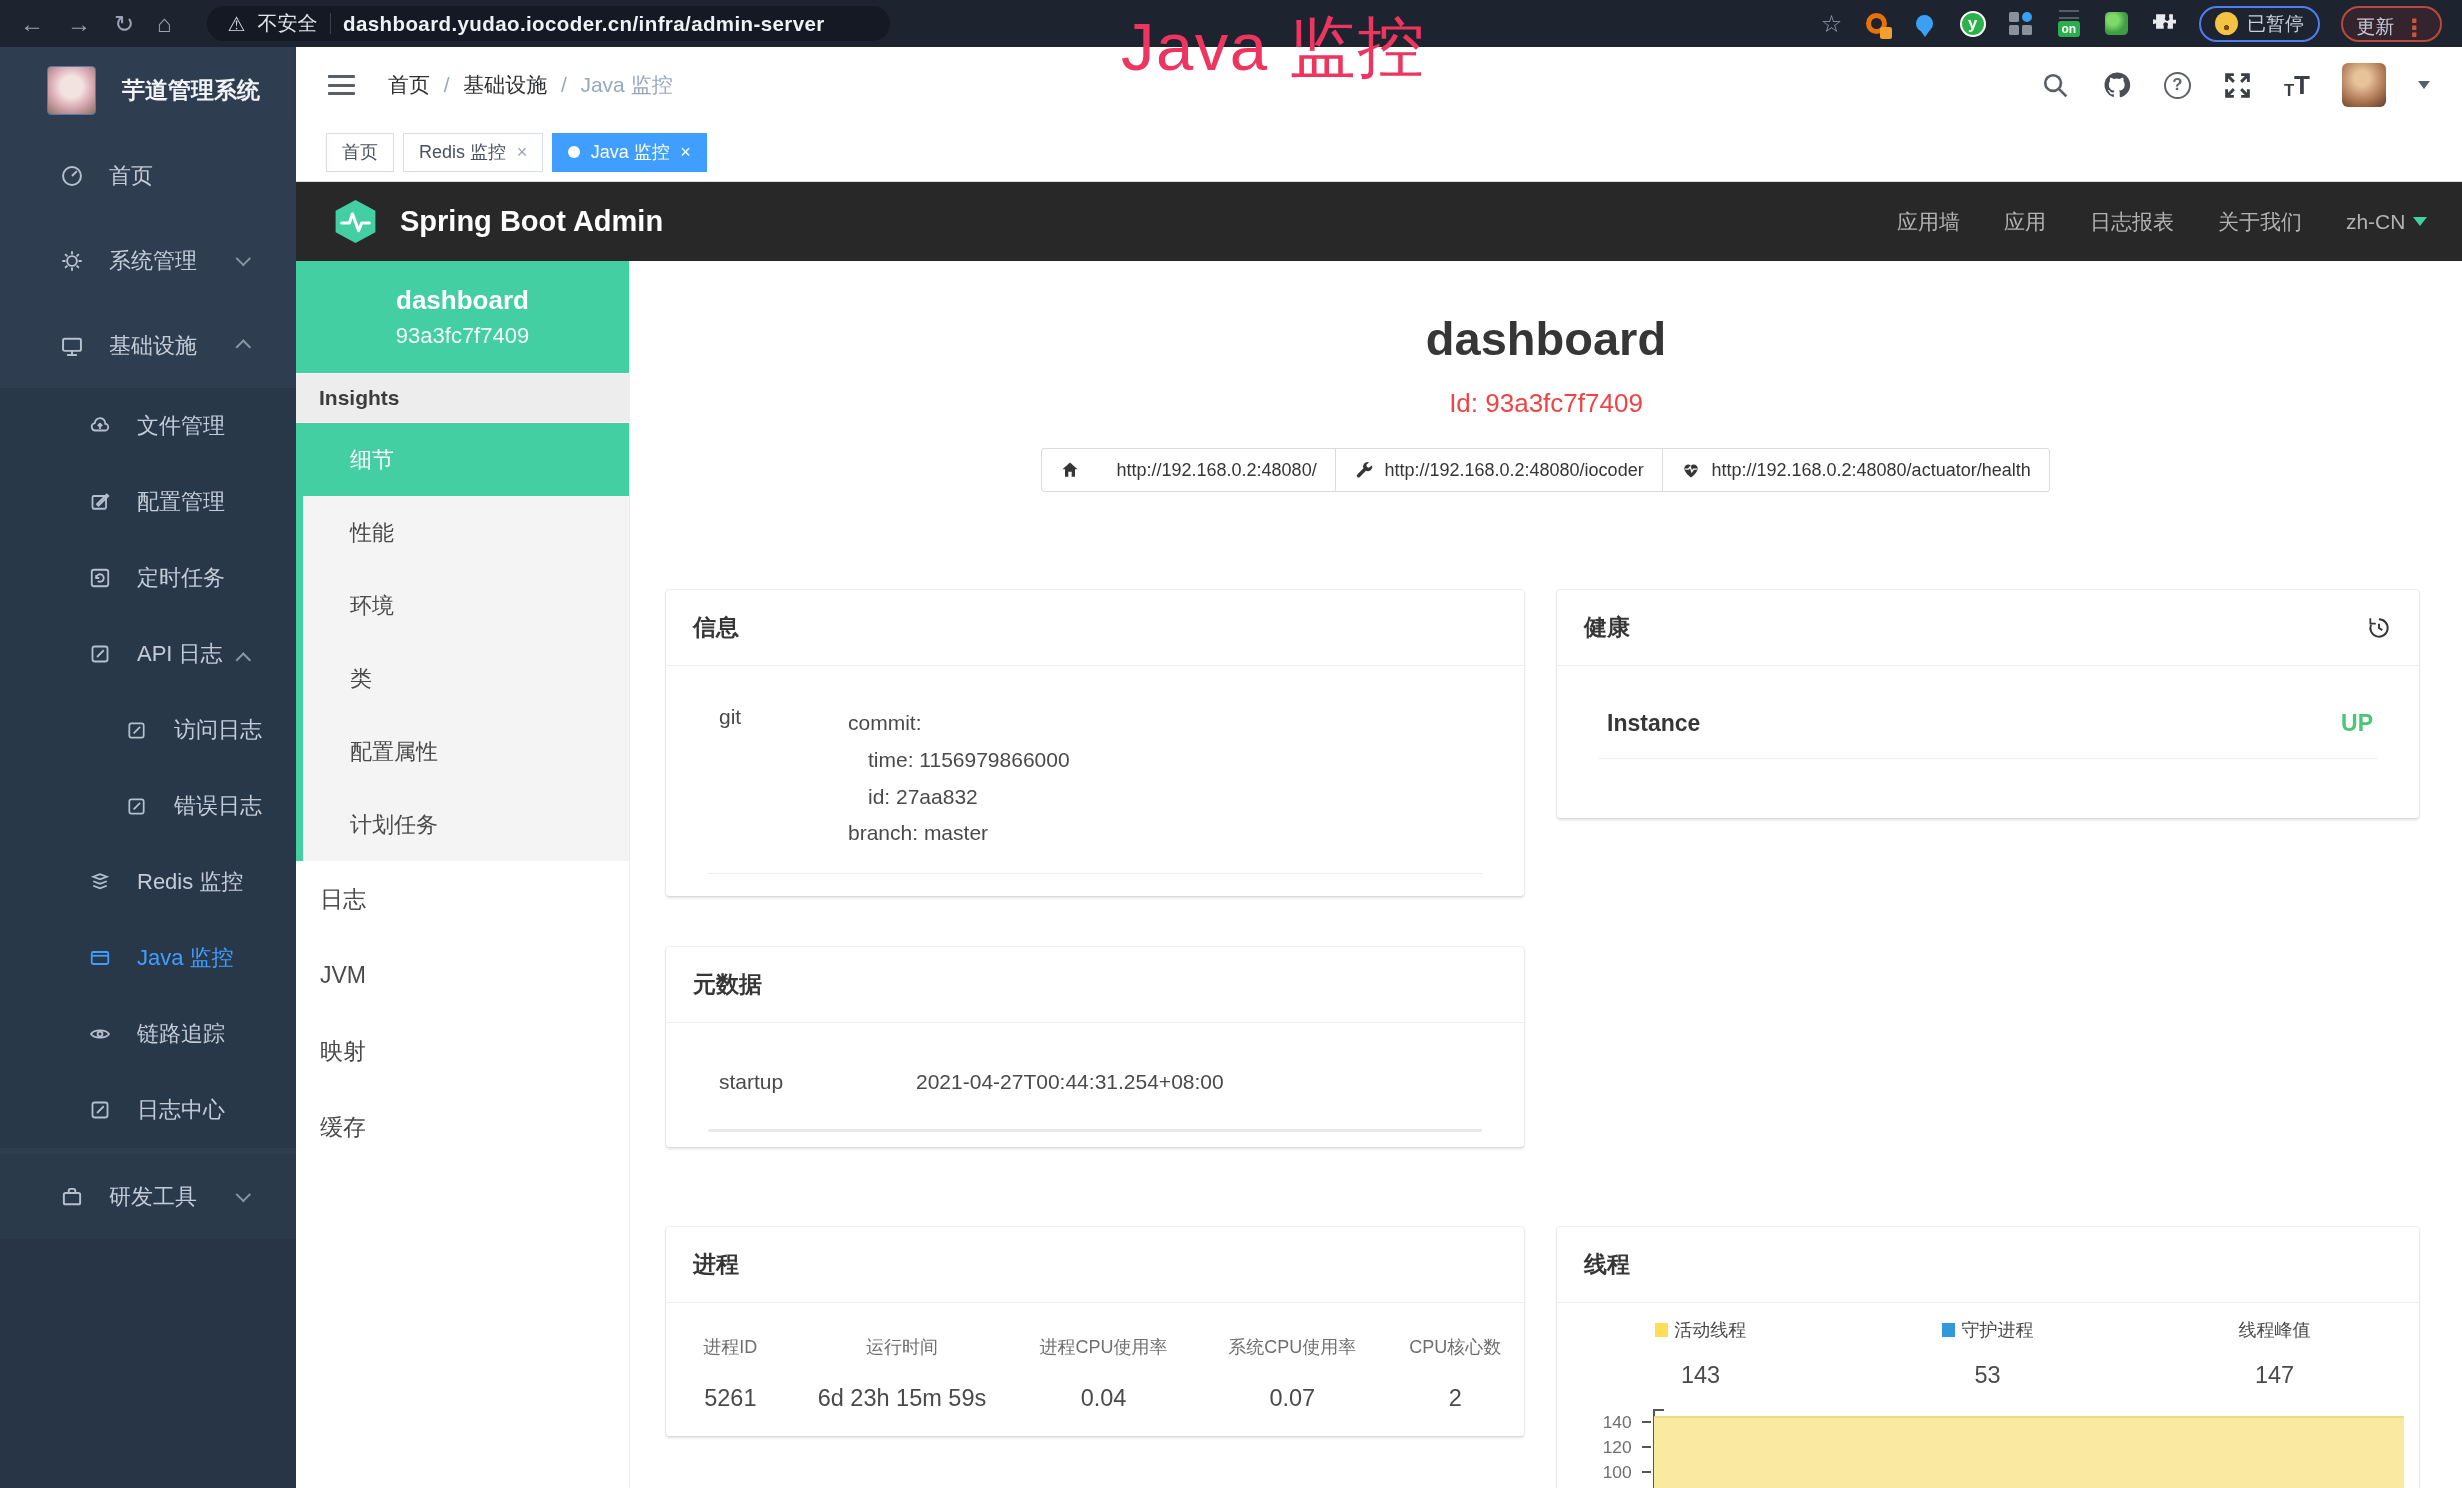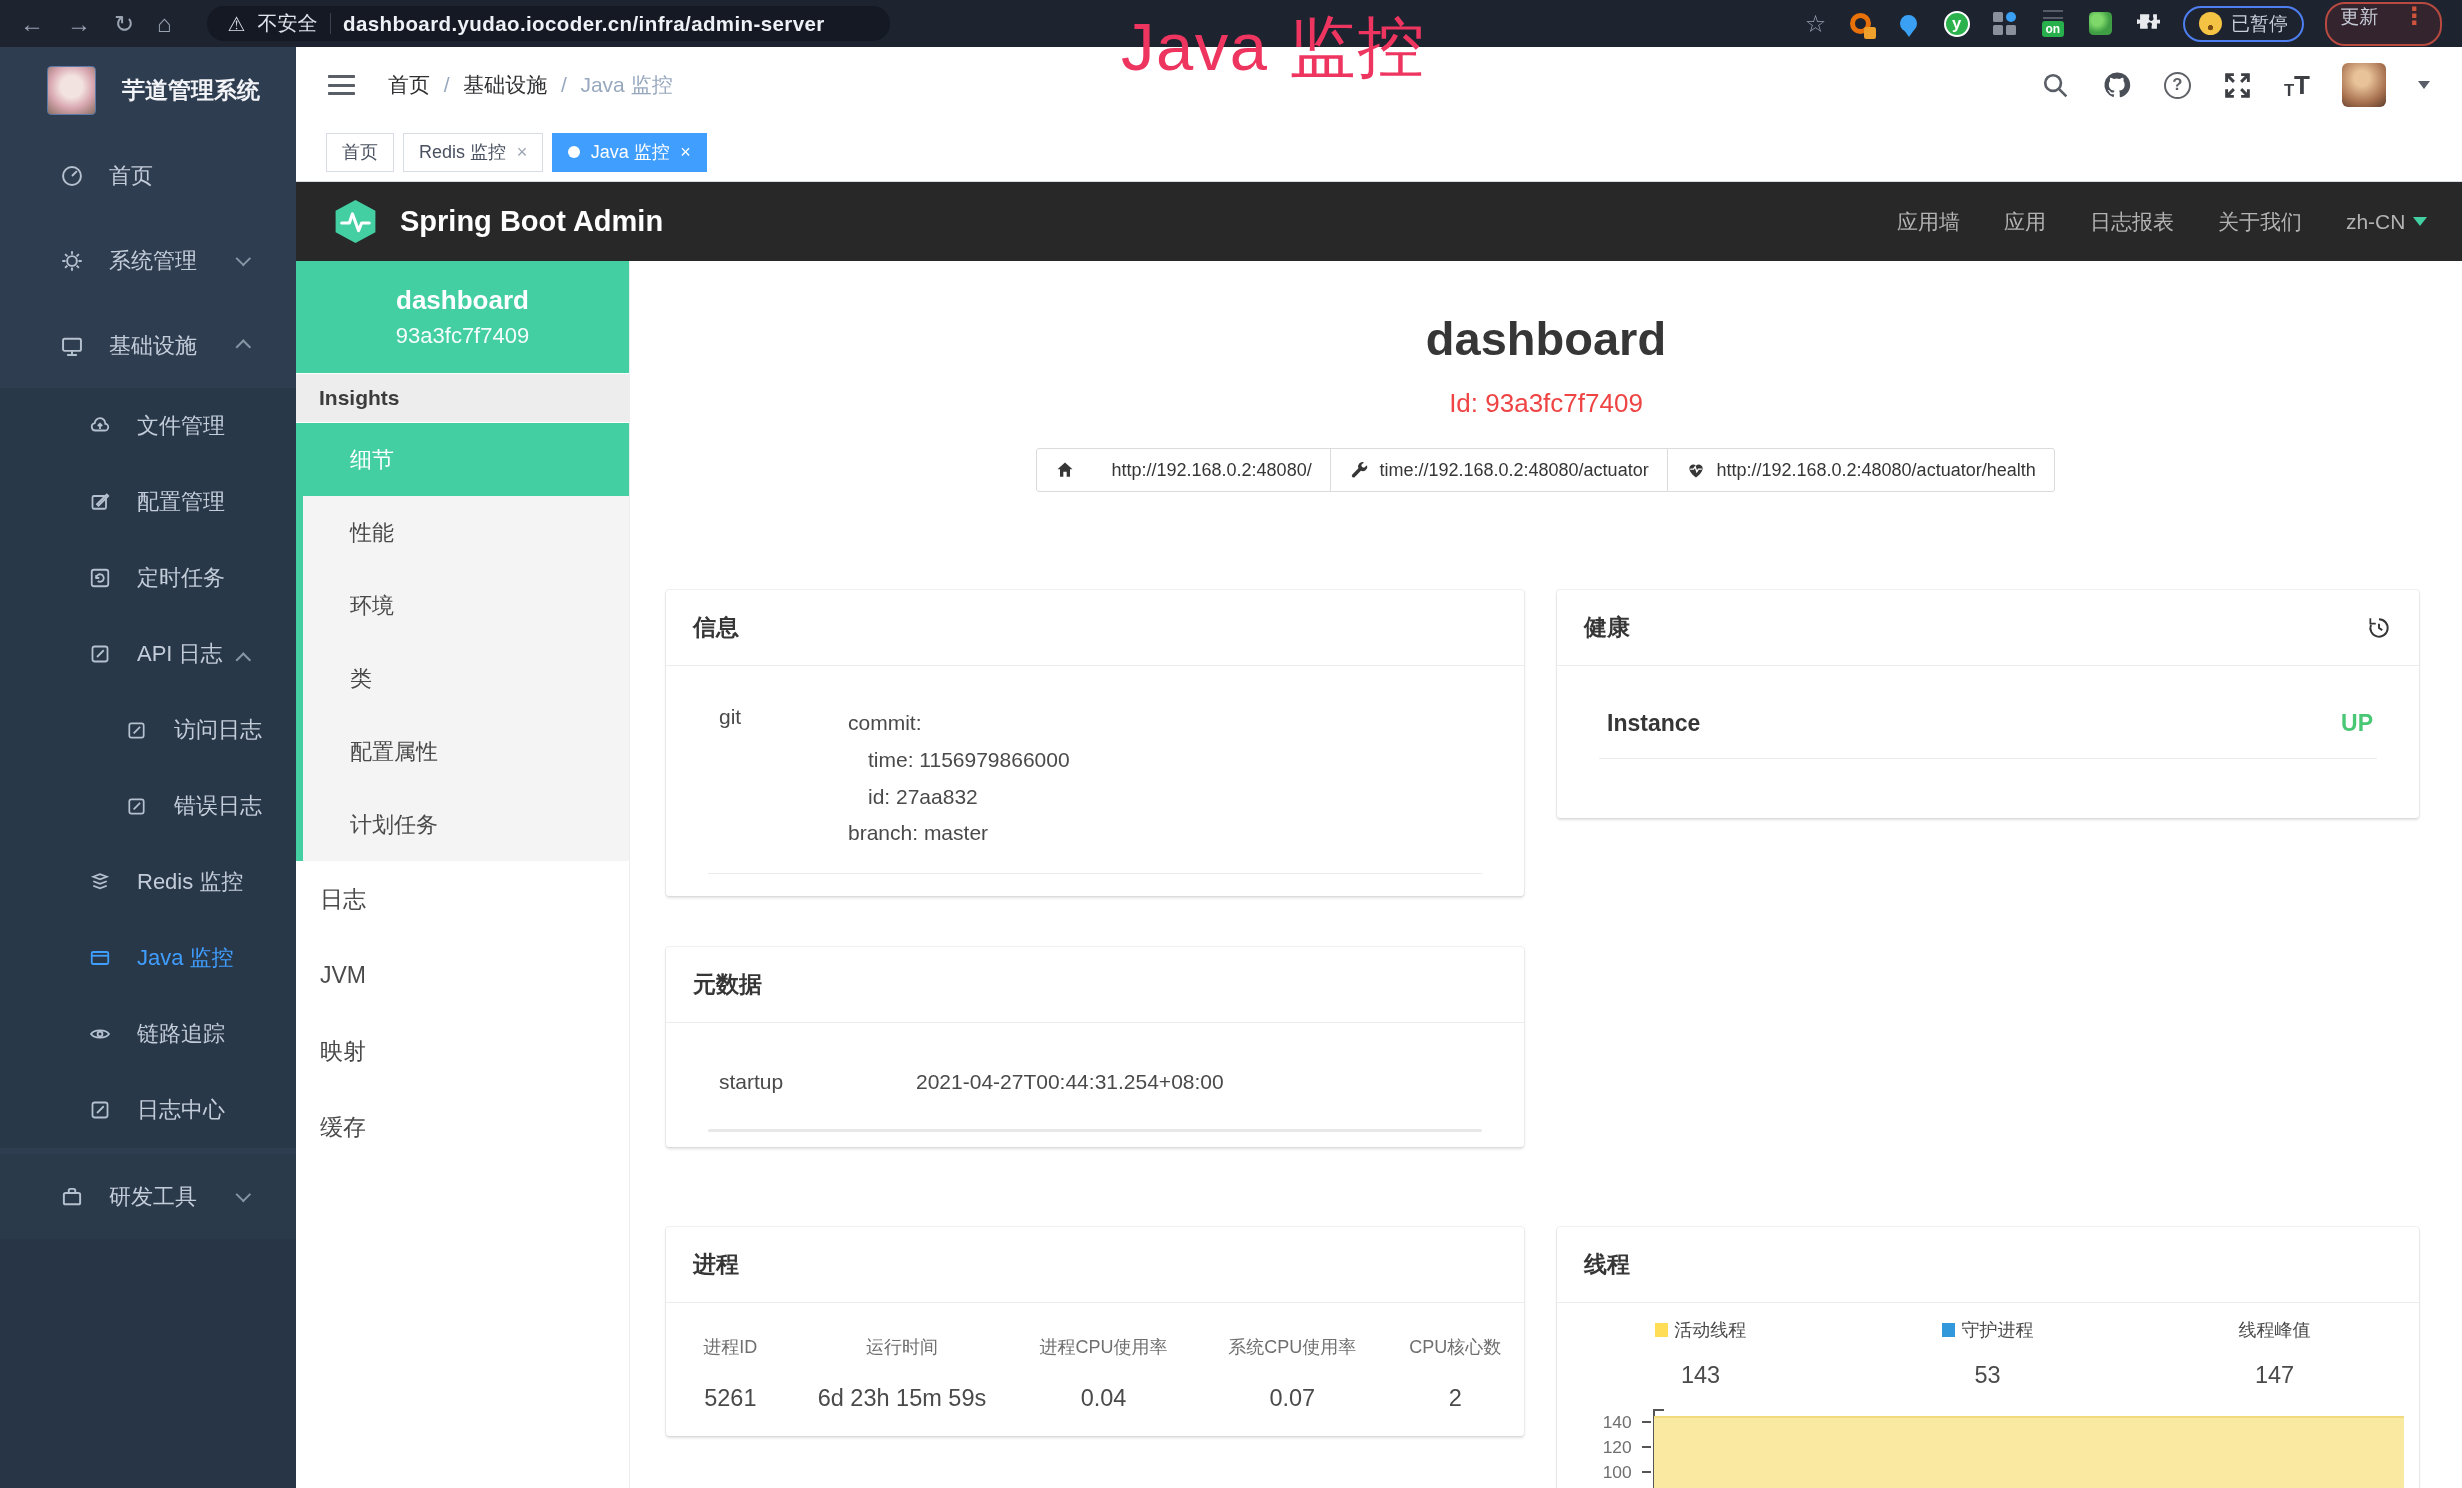--- a/index.html
+++ b/index.html
@@ -29,22 +29,22 @@
   .grid4 span{width:10px;height:10px;background:#8a909c;border-radius:1.5px;}
   .grid4 span.blue{background:#3aa0f3;border-radius:50%;}
   .onwrap{display:flex;flex-direction:column;align-items:center;gap:1.5px;}
   .onbars{width:20px;height:9px;border-top:2.3px solid #565c68;border-bottom:2.3px solid #565c68;}
   .onbadge{background:#27b04b;color:#fff;font-size:12px;font-weight:700;border-radius:3px;padding:0.8px 3.8px;}
   .sprout{width:23px;height:23px;border-radius:4.6px;background:radial-gradient(circle at 35% 35%,#7fd96a 25%,#3f9d44 60%);}
   .paused-pill{display:flex;align-items:center;gap:9px;border:2.3px solid #4e7ff0;border-radius:20px;
     height:36px;padding:0 13.7px;color:#c9cfdb;font-size:19px;}
   .emoji-dot{width:23px;height:23px;border-radius:50%;
     background:radial-gradient(circle at 50% 68%,#7a4b12 13%,#f5c344 15%);}
-  .update-pill{display:flex;align-items:flex-start;gap:24px;border:2.3px solid #b84a40;border-radius:20px;
-    height:44px;padding:0 13.7px;background:rgba(120,40,40,.25);color:#c4cad6;font-size:19px;}
+  .update-pill{display:flex;align-items:flex-end;gap:8px;border:2.3px solid #b84a40;border-radius:20px;
+    height:36px;padding:0 13.7px;background:rgba(120,40,40,.25);color:#c4cad6;font-size:19px;}
   .kebab{color:#d0543c;font-size:24px;font-weight:700;line-height:1;}
   
   #app-sidebar{position:absolute;left:0;top:47px;width:296px;bottom:0;background:#2f3d51;
     display:flex;flex-direction:column;}
   #logo-row{height:86px;display:flex;align-items:center;padding-left:47px;gap:26px;}
   #logo-img{width:49px;height:49px;border-radius:4.6px;border:1.5px solid #5c7aa8;
     background:radial-gradient(circle at 50% 42%,#f3e3e0 30%,#d8a7b1 60%,#8a6f63 100%);}
   #logo-title{color:#f2f4f8;font-size:23px;font-weight:600;}
   .mi{position:relative;height:85px;display:flex;align-items:center;color:#c3ccd9;font-size:22px;cursor:pointer;}
   .mi .micon{width:33px;margin-right:21px;display:flex;justify-content:center;}
@@ -469,21 +469,21 @@
         <span class="lbtn">
           <svg width="20" height="20" viewBox="0 0 24 24">
               <path fill="#363636" d="M12 3l9 8h-3v9h-4v-6h-4v6H6v-9H3z"></path>
             </svg>
           <span>http://192.168.0.2:48080/</span>
         </span>
         <span class="lbtn">
           <svg width="20" height="20" viewBox="0 0 24 24">
               <path fill="#363636" d="M21.7 6.3a5.5 5.5 0 0 1-7.4 6.7L7 20.3a2.1 2.1 0 0 1-3-3l7.3-7.3a5.5 5.5 0 0 1 6.7-7.4L14.7 6l.9 2.4L18 9.3z"></path>
             </svg>
-          <span>time://192.168.0.2:48080/actuator</span>
+          <span>http://192.168.0.2:48080/iocoder</span>
         </span>
         <span class="lbtn">
           <svg width="20" height="20" viewBox="0 0 24 24">
               <path fill="#363636" d="M12 21s-8-5-8-11a4.5 4.5 0 0 1 8-3 4.5 4.5 0 0 1 8 3c0 6-8 11-8 11z"></path>
               <polyline points="5,11 9,11 11,8 13,14 15,11 19,11" fill="none" stroke="#fff" stroke-width="1.6"></polyline>
             </svg>
           <span>http://192.168.0.2:48080/actuator/health</span>
         </span>
       </div>
 

